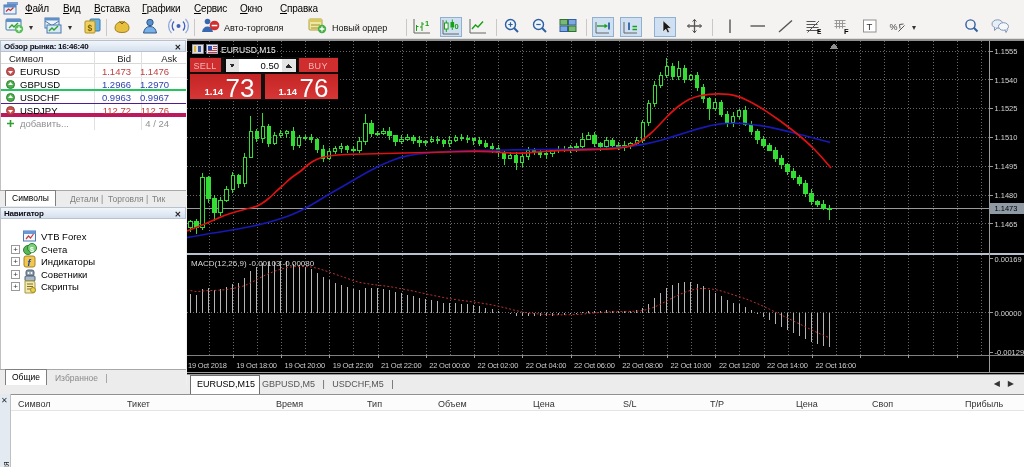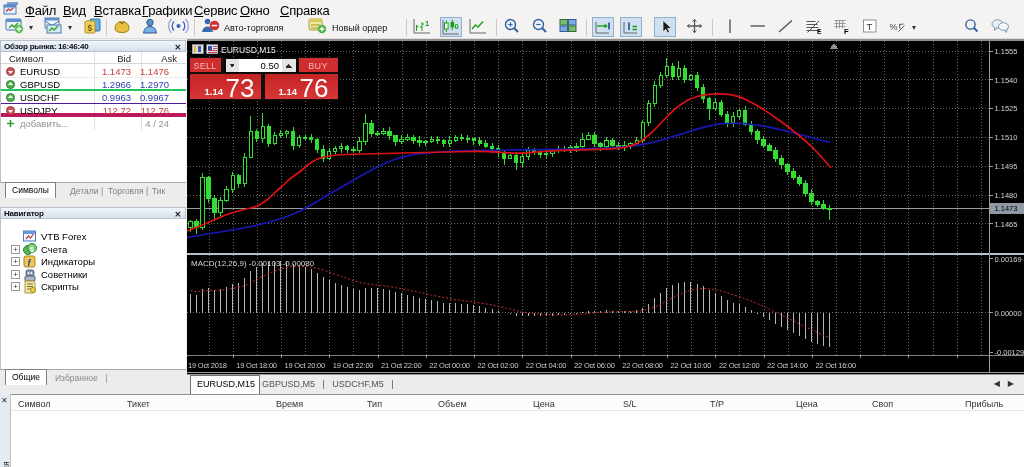--- a/index.html
+++ b/index.html
@@ -1,17 +1,17 @@
 <!DOCTYPE html>
 <html><head><meta charset="utf-8"><style>
 
 *{margin:0;padding:0;box-sizing:border-box}
 body{width:1024px;height:467px;position:relative;font-family:"Liberation Sans",sans-serif;background:#f0f0f0;overflow:hidden}
 .abs{position:absolute}
-.menu{position:absolute;top:0;left:0;width:1024px;height:17px;background:#f4f3f1;font-size:13px;letter-spacing:-0.2px;color:#000}
+.menu{position:absolute;top:0;left:0;width:1024px;height:17px;background:#f4f3f1;font-size:10px;letter-spacing:-0.2px;color:#000}
 .menu span{position:absolute;top:3px}
 .menu u{text-decoration:underline}
 .toolbar{position:absolute;top:17px;left:0;width:1024px;height:22px;background:#f4f3f1;border-bottom:1px solid #dcdcdc}
 .tsep{position:absolute;top:2px;width:1px;height:17px;background:#c8c8c8}
 .ticon{position:absolute;top:0px;width:22px;height:20px}
 .tlabel{position:absolute;top:6px;font-size:9px;color:#111}
 .panel-title{position:absolute;left:0;width:186px;height:12px;background:linear-gradient(#f2f6fb,#d5e0ee);border:1px solid #b8c2ce;font-size:8px;letter-spacing:-0.2px;font-weight:bold;color:#0a0a14;padding-left:3px;line-height:11px}
 .panel-title .x{position:absolute;right:4px;top:1px;font-weight:bold;font-size:8px;color:#222}
 .lp{position:absolute;left:0;width:186px;background:#fff;border-left:1px solid #c0c0c0}
 .mwrow{position:absolute;left:0;width:100%;height:13px;font-size:9.5px;color:#000}
@@ -239,21 +239,21 @@
       <span class="v2" style="color:#c04040">112.76</span>
     </div>
 <div class="mwrow" style="top:65px">
       <svg width="9" height="9" style="position:absolute;left:5px;top:2px">
         <path d="M 4.5 1 v 7 M 1 4.5 h 7" stroke="#30a030" stroke-width="1.6"></path>
       </svg>
       <span style="position:absolute;left:19px;top:1px;color:#909090">добавить...</span>
       <span class="v2" style="color:#909090">4 / 24</span>
     </div>
 </div>
-<div class="tabbar" style="top:182px;height:32px">
+<div class="tabbar" style="top:190px;height:32px">
     <span class="tab-active" style="left:5px">Символы</span>
     <span class="tab-i" style="left:70px">Детали</span>
     <span class="tab-i" style="left:101px">|</span>
     <span class="tab-i" style="left:108px">Торговля</span>
     <span class="tab-i" style="left:146px">|</span>
     <span class="tab-i" style="left:152px">Тик</span>
   </div>
 <div class="panel-title" style="top:207px">Навигатор<span class="x">✕</span></div>
 <div class="lp" style="top:219px;height:150px">
 <div class="tree-row" style="top:11px">

